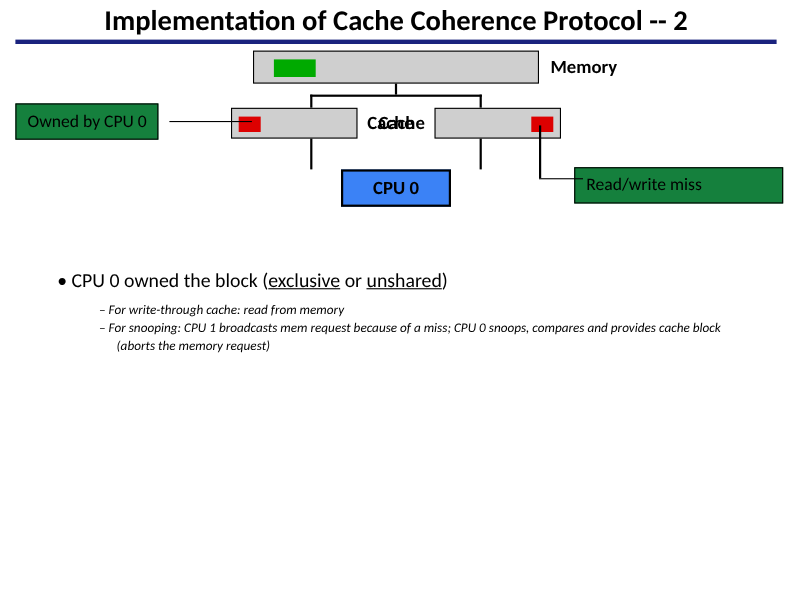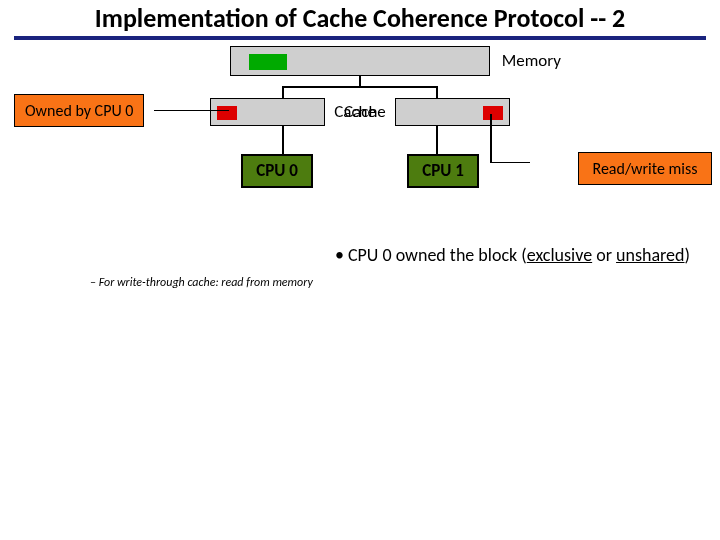--- a/index.html
+++ b/index.html
@@ -41,56 +41,55 @@
     border: 1px solid #000;
     background: #cfcfcf;
     display: flex;
     align-items: center;
     justify-content: center;
     position: relative;
   }
   .mem-box { width: 260px; height: 30px; }
   .cache-box { width: 115px; height: 28px; margin: 0 35px; }
   .cpu-box {
-    width: 72px; height: 34px; margin: 0 47px;
-    background: #4d7c0f; border: 2px solid #000;
+    width: 100px; height: 34px; margin: 0 47px;
+    background: #3b82f6; border: 2px solid #000;
     font-weight: 700; font-size: 17px;
   }
   .mem-label, .cache-label {
-    font-weight: 400; font-size: 17px;
+    font-weight: 700; font-size: 17px;
     position: absolute;
   }
   .green-chip {
     background: #0a0; width: 38px; height: 16px;
     position: absolute;
   }
   .red-chip {
     background: #d00; width: 20px; height: 14px;
     position: absolute;
   }
   .owned-box, .rw-box {
     position: absolute;
     border: 1.5px solid #000;
-    background: #f97316;
+    background: #15803d;
     font-size: 16px;
     padding: 6px 10px;
-    text-align: center;
   }
   .owned-box { left: 0; top: 48px; }
-  .rw-box { right: -6px; top: 106px; width: 134px; }
+  .rw-box { right: -6px; top: 106px; width: 190px; }
   .bus-line {
     position: absolute;
     background: #000;
   }
   .content {
     padding: 28px 30px 0 30px;
     font-size: 18px;
     line-height: 1.28;
   }
-  .bullet { margin-left: 22px; text-indent: -12px; padding-left: 12px; text-align: right; }
+  .bullet { margin-left: 22px; text-indent: -12px; padding-left: 12px; }
   .bullet::before { content: "• "; }
   .num-item { margin-left: 10px; }
   .under { text-decoration: underline; }
   .sub-list { margin: 8px 0 0 60px; font-size: 12px; font-style: italic; }
   .sub-item { text-indent: -16px; padding-left: 16px; margin-bottom: 2px; }
   .sub-item::before { content: "– "; }
   .arrow { font-family: Arial, sans-serif; }
 </style>
 </head>
 <body>
@@ -129,25 +128,25 @@
   <span class="bus-line" style="left:268px; top:80px; width:2px; height:28px;"></span>
   <span class="bus-line" style="left:422px; top:80px; width:2px; height:28px;"></span>
 
   <span class="bus-line" style="left:140px; top:64px; width:75px; height:1.5px;"></span>
 
   <span class="bus-line" style="left:476px; top:68px; width:1.5px; height:48px;"></span>
   <span class="bus-line" style="left:476px; top:116px; width:40px; height:1.5px;"></span>
 
   <div class="cpu-row">
     <div class="cpu-box box">CPU 0</div>
-    <div class="cpu-box box">CPU 1</div>
   </div>
 
 </div>
 
 <div class="content">
   <div class="bullet">
     <span>CPU 0 owned the block (</span><span class="under">exclusive</span><span> or </span><span class="under">unshared</span><span>)</span>
   </div>
   <div class="sub-list">
     <div class="sub-item">For write-through cache: read from memory</div>
+    <div class="sub-item">For snooping: CPU 1 broadcasts mem request because of a miss; CPU 0 snoops, compares and provides cache block (aborts the memory request)</div>
   </div>
 </div>
 
 </body></html>

